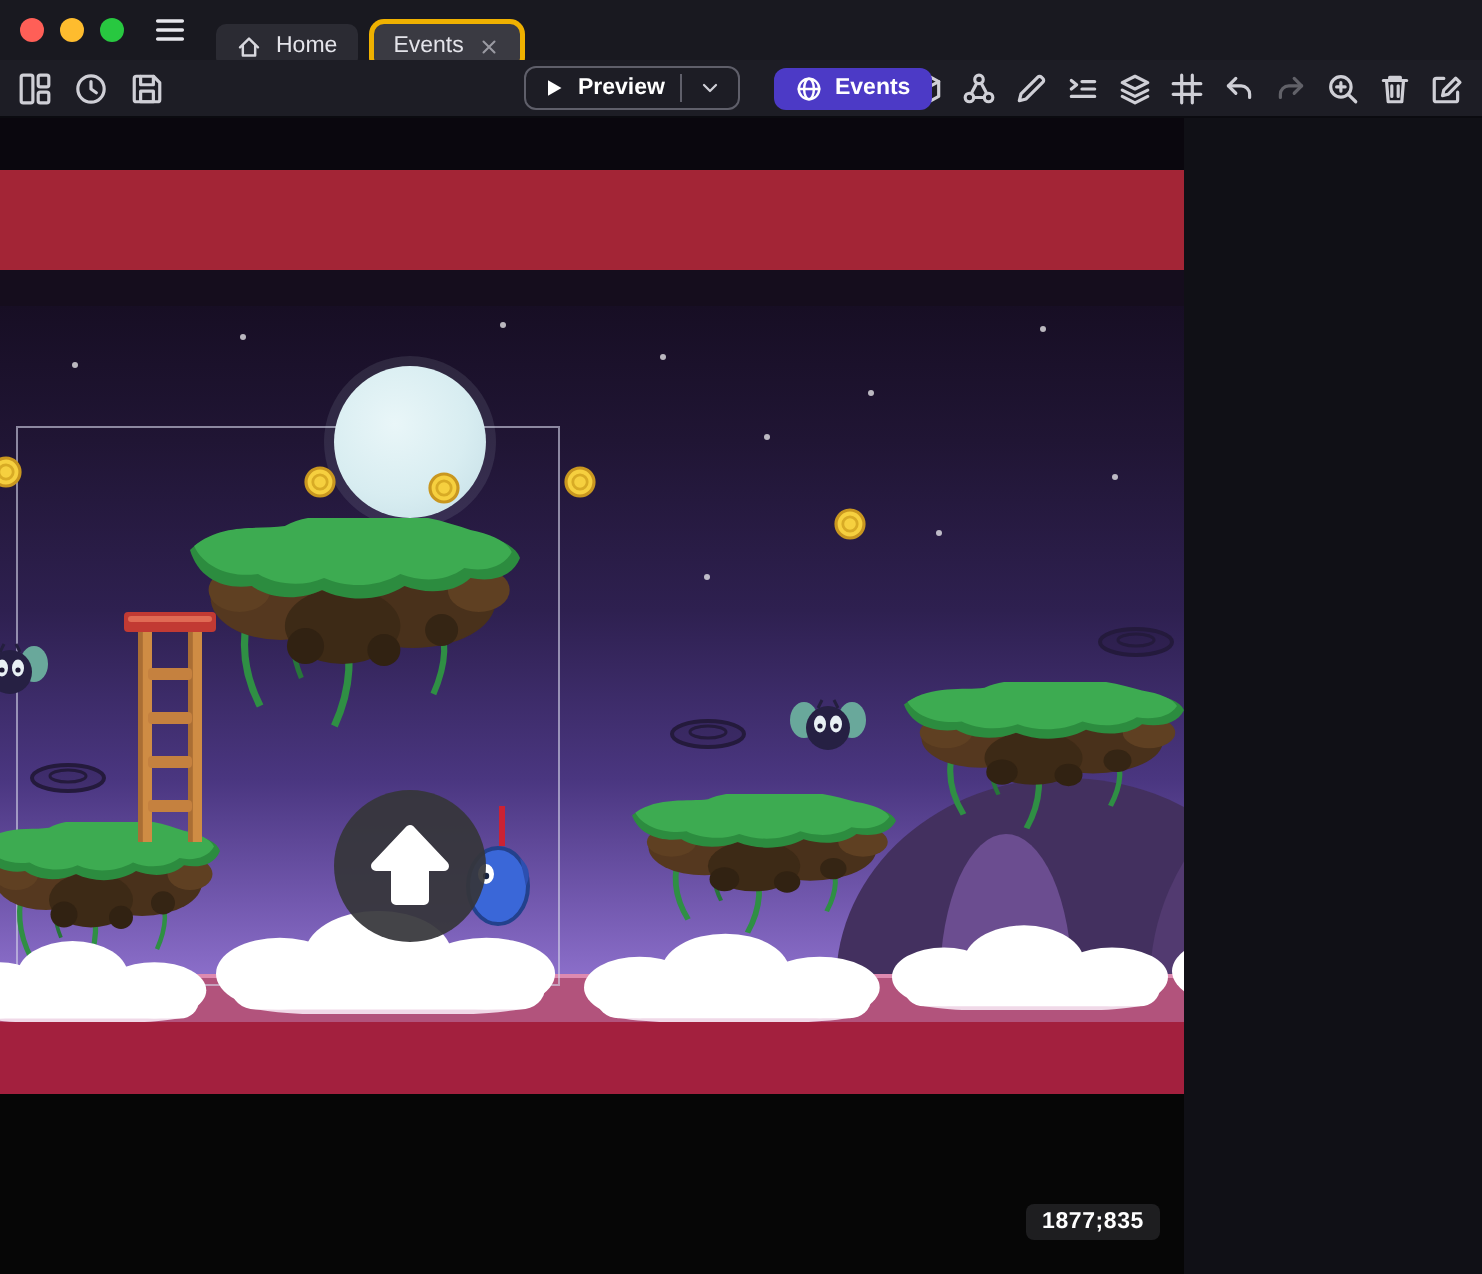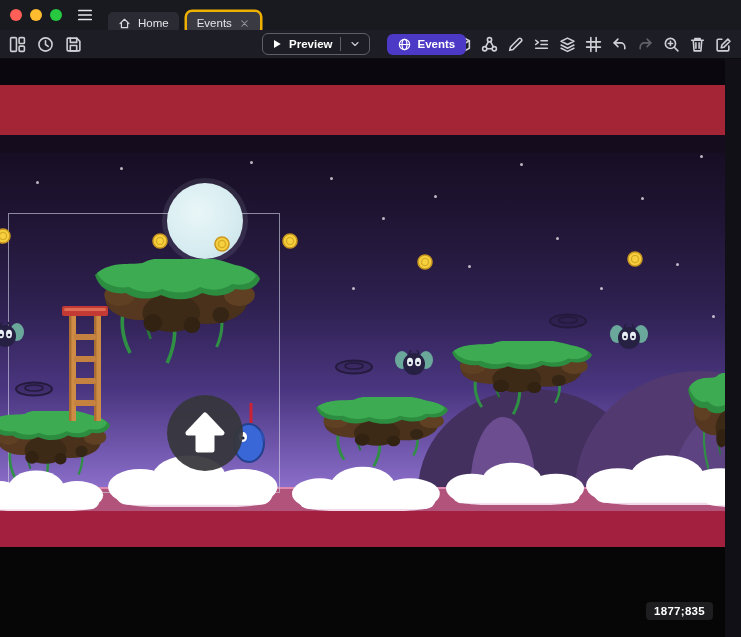--- a/index.html
+++ b/index.html
@@ -30,21 +30,21 @@
   .toolbar-center{position:absolute;left:262px;top:0;height:100%;display:flex;align-items:center;gap:17px;}
   .preview-btn{display:flex;align-items:center;gap:6px;border:1px solid #5f5f6a;border-radius:6px;padding:3px 8px;color:#fff;font-size:11.5px;font-weight:700;cursor:pointer;background:transparent;}
   .preview-btn .divider{width:1px;height:14px;background:#5f5f6a;margin:0 2px;}
   .preview-btn .play{width:12px;height:12px;color:#fff;}
   .preview-btn .chev{width:12px;height:12px;color:#cfcfd6;}
   .share-btn{display:flex;align-items:center;gap:6px;background:#4c3ac6;border-radius:6px;padding:4px 11px;color:#fff;font-size:11.5px;font-weight:700;cursor:pointer;}
   .share-btn .globe{width:13px;height:13px;color:#fff;}
   .toolbar-right{margin-left:auto;display:flex;gap:9px;align-items:center;}
 
   
-  .canvas{position:relative;width:725px;height:579px;overflow:hidden;background:#404040;cursor:crosshair;flex:0 0 auto;}
+  .canvas{position:relative;width:592px;height:579px;overflow:hidden;background:#404040;cursor:crosshair;flex:0 0 auto;}
   .obj{position:absolute;}
   .obj svg{width:100%;height:100%;display:block;}
   .sky{background:linear-gradient(180deg,#170e24 0%,#201534 20%,#2e2050 45%,#4a3680 70%,#7258ae 88%,#8d70cc 100%);}
   .star{width:3px;height:3px;border-radius:50%;background:#fff;opacity:.7;}
   .hill{border-radius:50% 50% 0 0 / 100% 100% 0 0;}
   .moon{border-radius:50%;background:radial-gradient(circle at 40% 38%,#e9f6f8 0%,#d8edf1 55%,#c3dde5 100%);box-shadow:0 0 0 5px rgba(220,238,242,.10);}
   .selection{border:1px solid rgba(214,214,234,.6);}
   .arrow-button{border-radius:50%;background:rgba(54,54,58,.93);}
   .coords-badge{position:absolute;right:12px;bottom:18px;background:rgba(32,32,34,.95);color:#fff;font-size:11.5px;font-weight:700;padding:3px 8px;border-radius:4px;letter-spacing:.3px;}
 </style>

